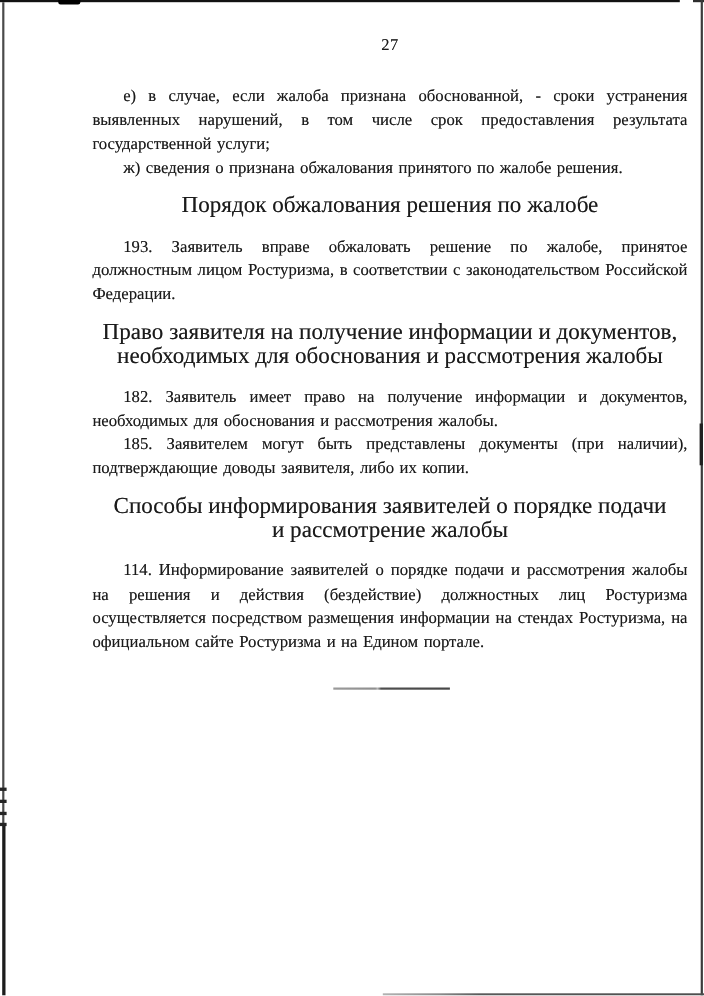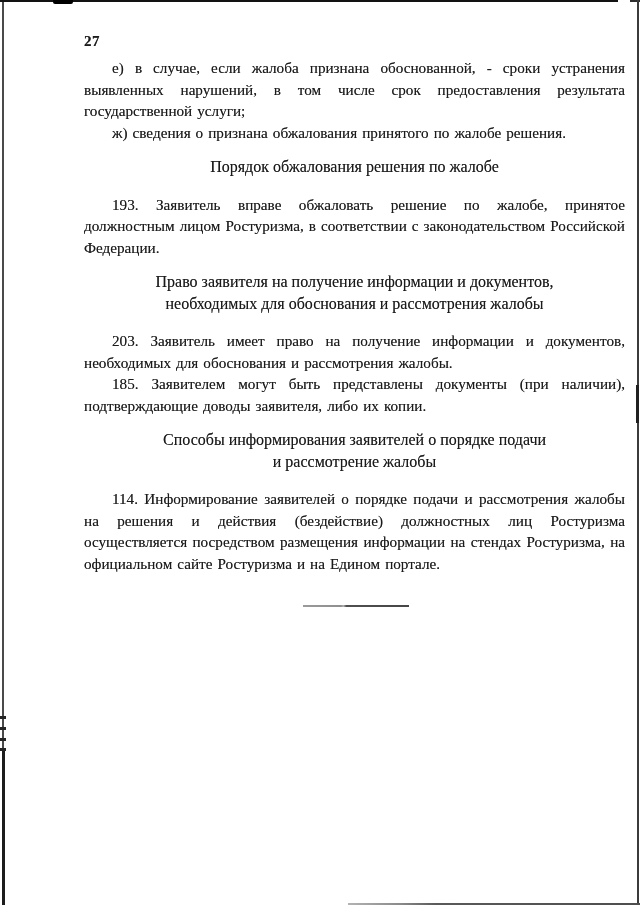--- a/index.html
+++ b/index.html
@@ -18,41 +18,41 @@
     font-family: "Liberation Serif", "DejaVu Serif", serif;
     color: #1b1b1b;
   }
   .content {
     position: absolute;
     left: 84px;
     top: 33px;
     width: 541px;
   }
   .page-number {
+    text-align: center;
     font-size: 15px;
     line-height: 16px;
     letter-spacing: 0.5px;
     text-shadow: 0 0 0.4px rgba(20,20,20,0.55);
-    font-weight: bold;
   }
   .para {
     margin: 0;
     font-size: 15.2px;
     line-height: 21.5px;
     text-align: justify;
     text-indent: 28px;
     word-spacing: 1.2px;
     text-shadow: 0 0 0.4px rgba(20,20,20,0.55);
   }
   .para.first {
-    margin-top: 8px;
+    margin-top: 28px;
   }
   .heading {
     margin: 13px 0 16px 0;
-    font-size: 16px;
+    font-size: 21px;
     line-height: 21.5px;
     text-align: center;
     white-space: pre-line;
     text-shadow: 0 0 0.4px rgba(20,20,20,0.55);
   }
   .end-divider {
     height: 2px;
     width: 106px;
     margin: 31px 0 0 219px;
     background: linear-gradient(to right, #9a9a9a 0%, #8f8f8f 36%, #b5b5b5 38%, #4f4f4f 41%, #474747 100%);
@@ -120,21 +120,21 @@
     <p class="para first">е) в случае, если жалоба признана обоснованной, - сроки устранения выявленных нарушений, в том числе срок предоставления результата государственной услуги;</p>
     <p class="para">ж) сведения о признана обжалования принятого по жалобе решения.</p>
 
     <div class="heading">Порядок обжалования решения по жалобе</div>
 
     <p class="para">193. Заявитель вправе обжаловать решение по жалобе, принятое должностным лицом Ростуризма, в соответствии с законодательством Российской Федерации.</p>
 
     <div class="heading">Право заявителя на получение информации и документов,
 необходимых для обоснования и рассмотрения жалобы</div>
 
-    <p class="para">203. Заявитель имеет право на получение информации и документов, необходимых для обоснования и рассмотрения жалобы.</p>
+    <p class="para">182. Заявитель имеет право на получение информации и документов, необходимых для обоснования и рассмотрения жалобы.</p>
     <p class="para">185. Заявителем могут быть представлены документы (при наличии), подтверждающие доводы заявителя, либо их копии.</p>
 
     <div class="heading">Способы информирования заявителей о порядке подачи
 и рассмотрение жалобы</div>
 
     <p class="para">114. Информирование заявителей о порядке подачи и рассмотрения жалобы на решения и действия (бездействие) должностных лиц Ростуризма осуществляется посредством размещения информации на стендах Ростуризма, на официальном сайте Ростуризма и на Едином портале.</p>
 
     <div class="end-divider"></div>
   </div>
 

